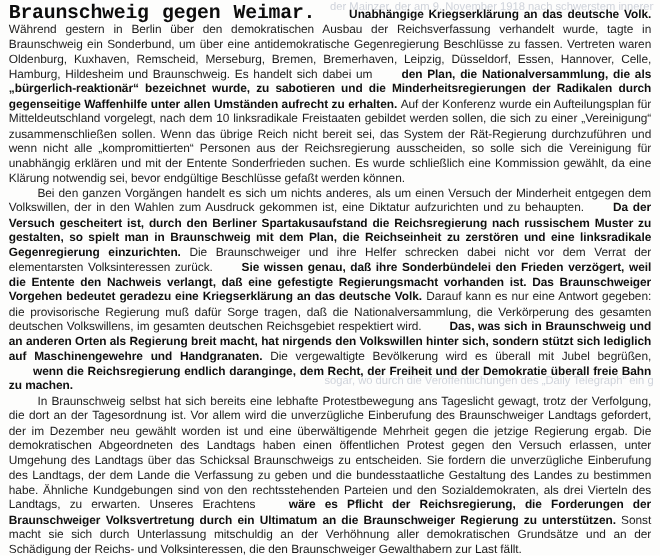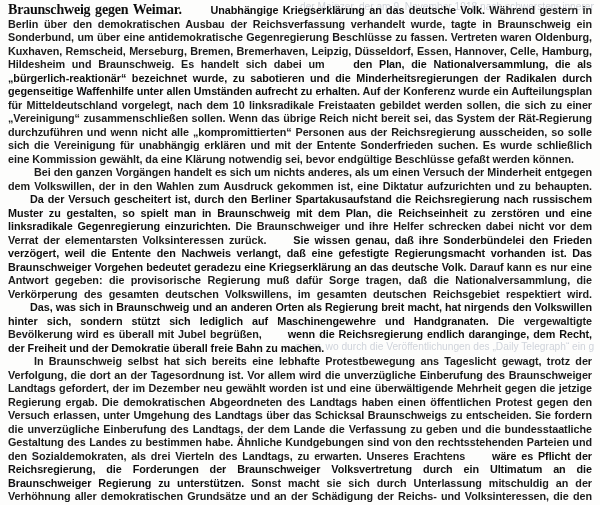--- a/index.html
+++ b/index.html
@@ -31,29 +31,29 @@
     z-index: 2;
     padding: 3px 8px 0 8px;
     font-size: 10.8px;
     line-height: 13.5px;
     letter-spacing: -0.05px;
     text-align: justify;
   }
   .article p { margin: 0; }
   .article p.indent { text-indent: 26px; }
   .headline {
-    font-family: Liberation Serif, serif;
+    font-family: Liberation Mono, monospace;
     font-weight: bold;
-    font-size: 14px;
+    font-size: 18px;
     letter-spacing: -0.2px;
     line-height: 1;
     color: #0d0d0d;
   }
   .bold { font-weight: bold; color: #0f0f0f; margin-left: 22px; }
-  .normal { font-weight: bold; }
+  .normal { font-weight: normal; }
   .ghost {
     position: absolute;
     z-index: 1;
     color: #97a0b2;
     opacity: 0.45;
     font-size: 10.2px;
     white-space: nowrap;
     overflow: hidden;
     filter: blur(0.3px);
     pointer-events: none;

